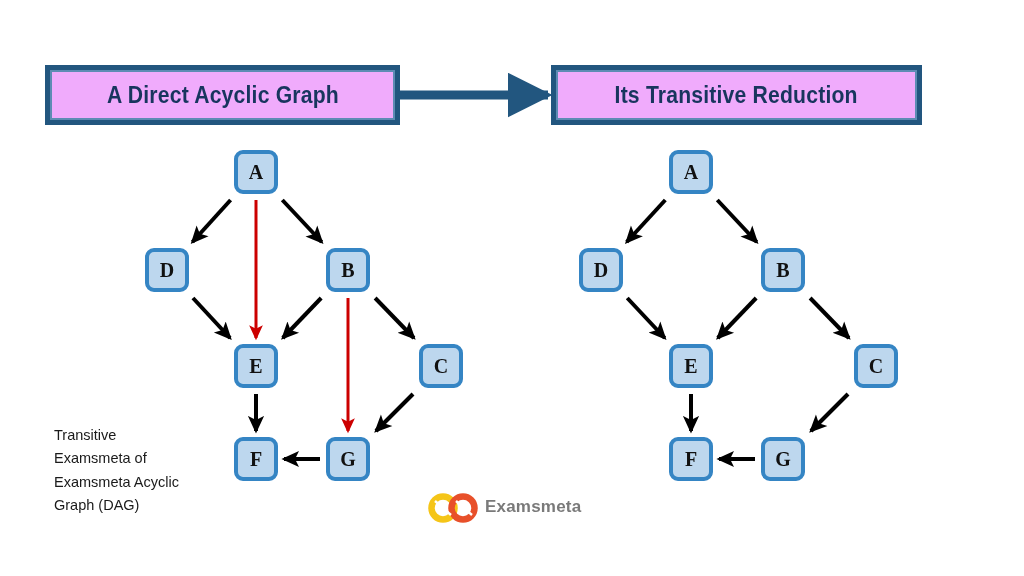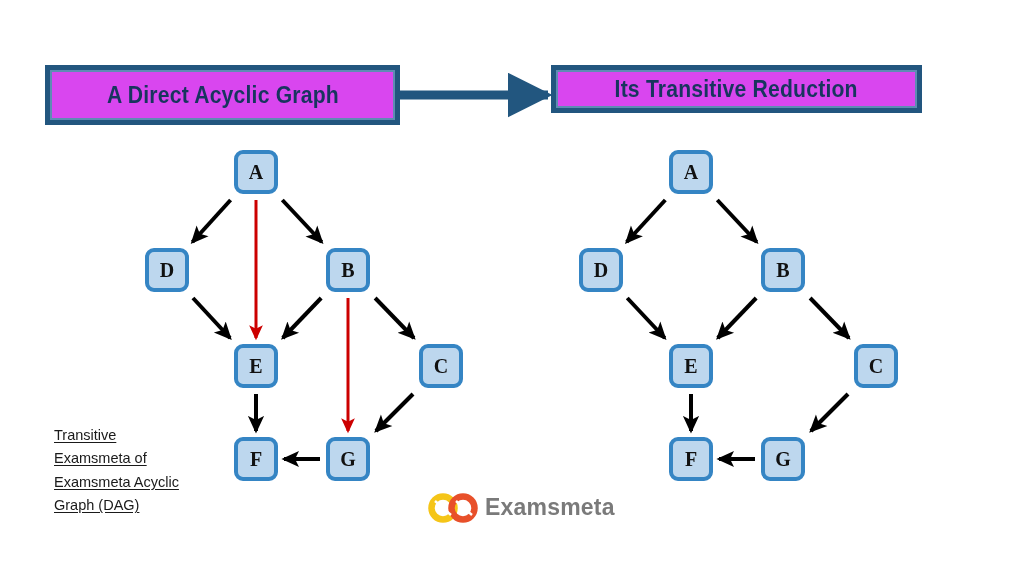--- a/index.html
+++ b/index.html
@@ -20,21 +20,21 @@
     position: absolute;
     left: 0; top: 0;
     width: 1024px;
     height: 576px;
   }
 
   
   .banner {
     position: absolute;
     box-sizing: border-box;
-    background: #d946ef;
+    background: #f0abfc;
     border: 5px solid #22567F;
     display: flex;
     align-items: center;
     justify-content: center;
   }
   .banner-inner {
     box-sizing: border-box;
     width: 100%;
     height: 100%;
     border: 2px solid #5E8CB4;
@@ -46,21 +46,21 @@
     color: #18355E;
     font-family: "Liberation Sans", sans-serif;
     font-weight: bold;
     font-size: 23px;
     letter-spacing: 0.2px;
     white-space: nowrap;
     transform: scaleX(0.92);
   }
 
   #banner-left  { left: 45px;  top: 65px; width: 355px; height: 60px; }
-  #banner-right { left: 551px; top: 65px; width: 371px; height: 48px; }
+  #banner-right { left: 551px; top: 65px; width: 371px; height: 60px; }
 
   
   .node {
     position: absolute;
     box-sizing: border-box;
     width: 44px;
     height: 44px;
     border-radius: 9px;
     background: #BDD7EE;
     border: 4px solid #3585C4;
@@ -83,38 +83,37 @@
     left: 54px;
     top: 424px;
     width: 150px;
     font-family: "Liberation Sans", sans-serif;
     font-size: 14.5px;
     line-height: 1.62;
     color: #1a1a1a;
     z-index: 6;
   }
   #caption span {
-    text-decoration: underline;
     text-underline-offset: 2px;
   }
 
   
   #logo {
     position: absolute;
     left: 428px;
     top: 493px;
     display: flex;
     align-items: center;
     gap: 7px;
     z-index: 6;
   }
   #logo-text {
     font-family: "Liberation Sans", sans-serif;
     font-weight: bold;
-    font-size: 23px;
+    font-size: 17px;
     color: #7a7a7a;
     letter-spacing: 0.2px;
   }
 </style>
 </head>
 <body>
 
 <svg id="canvas" viewBox="0 0 1024 576" xmlns="http://www.w3.org/2000/svg">
   <defs>
     <marker id="arrow-black" viewBox="0 0 10 10" refX="8.2" refY="5" markerWidth="4.6" markerHeight="4.6" orient="auto-start-reverse">

